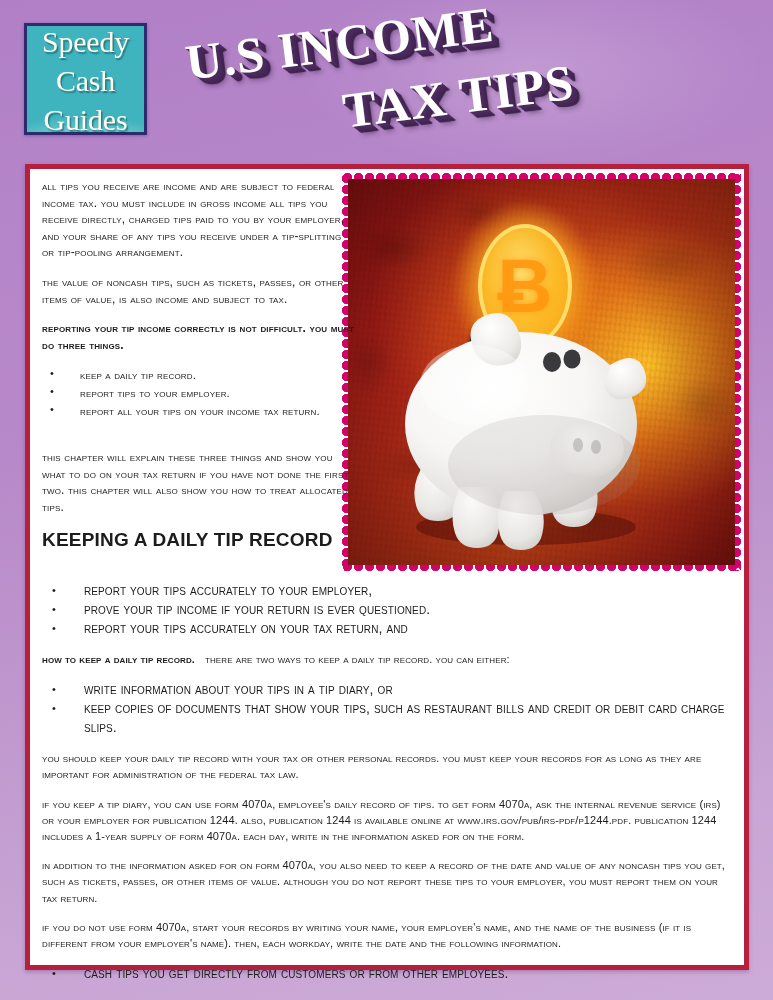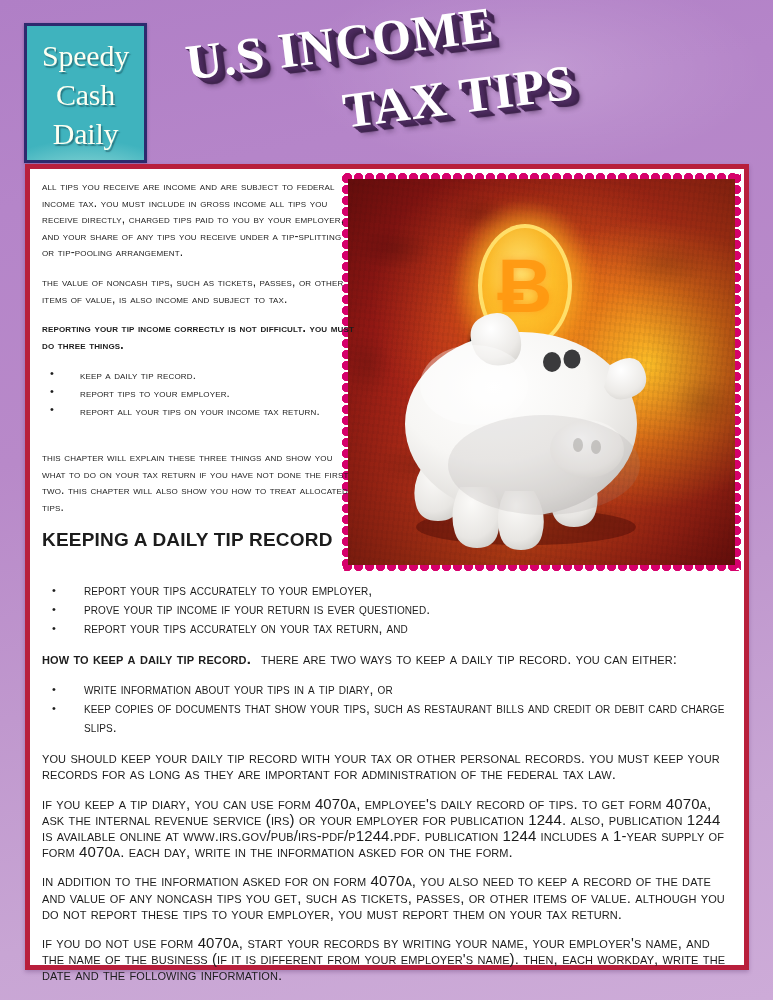--- a/index.html
+++ b/index.html
@@ -39,21 +39,21 @@
         rgba(255,255,255,0.18) 0%,
         rgba(255,255,255,0.06) 45%,
         rgba(255,255,255,0.0) 72%);
     pointer-events: none;
   }
 
   
   #logo-badge {
     position: absolute;
     left: 24px; top: 23px;
-    width: 123px; height: 140px;
+    width: 123px; height: 112px;
     border: 3px solid #2d2a6e;
     background:
       radial-gradient(ellipse 150% 70% at 50% 128%, #8fd8d8 0%, #6fc9cd 38%, #3fb3be 62%),
       linear-gradient(#36b0bd, #36b0bd);
     box-shadow: 0 1px 3px rgba(60,30,80,0.35);
     display: flex;
     flex-direction: column;
     align-items: center;
     justify-content: center;
     padding-top: 2px;
@@ -276,21 +276,21 @@
 
   h3.sec-head {
     font-size: 19px;
     font-weight: bold;
     letter-spacing: .2px;
     margin: 2px 0 14px 0;
   }
 
   
   #text-full p.para {
-    font-size: 15px;
+    font-size: 11px;
     line-height: 16.2px;
     letter-spacing: .1px;
     margin-bottom: 13px;
   }
   #text-full ul.bullets { list-style: none; margin: 0 0 13px 0; }
   #text-full li.bullet {
     font-size: 14px;
     line-height: 19px;
     letter-spacing: .1px;
     position: relative;
@@ -308,21 +308,21 @@
 </style>
 </head>
 <body>
 
 <div id="header">
   <div id="header-glow"></div>
 
   <div id="logo-badge">
     <div class="logo-line">Speedy</div>
     <div class="logo-line">Cash</div>
-    <div class="logo-line">Daily</div>
+    <div class="logo-line">Guides</div>
   </div>
 
   <div id="title-wrap">
     <div class="title-line" id="title-line-1">U.S INCOME</div>
     <div class="title-line" id="title-line-2">TAX TIPS</div>
   </div>
 </div>
 
 <div id="panel">
   <div id="panel-inner">

